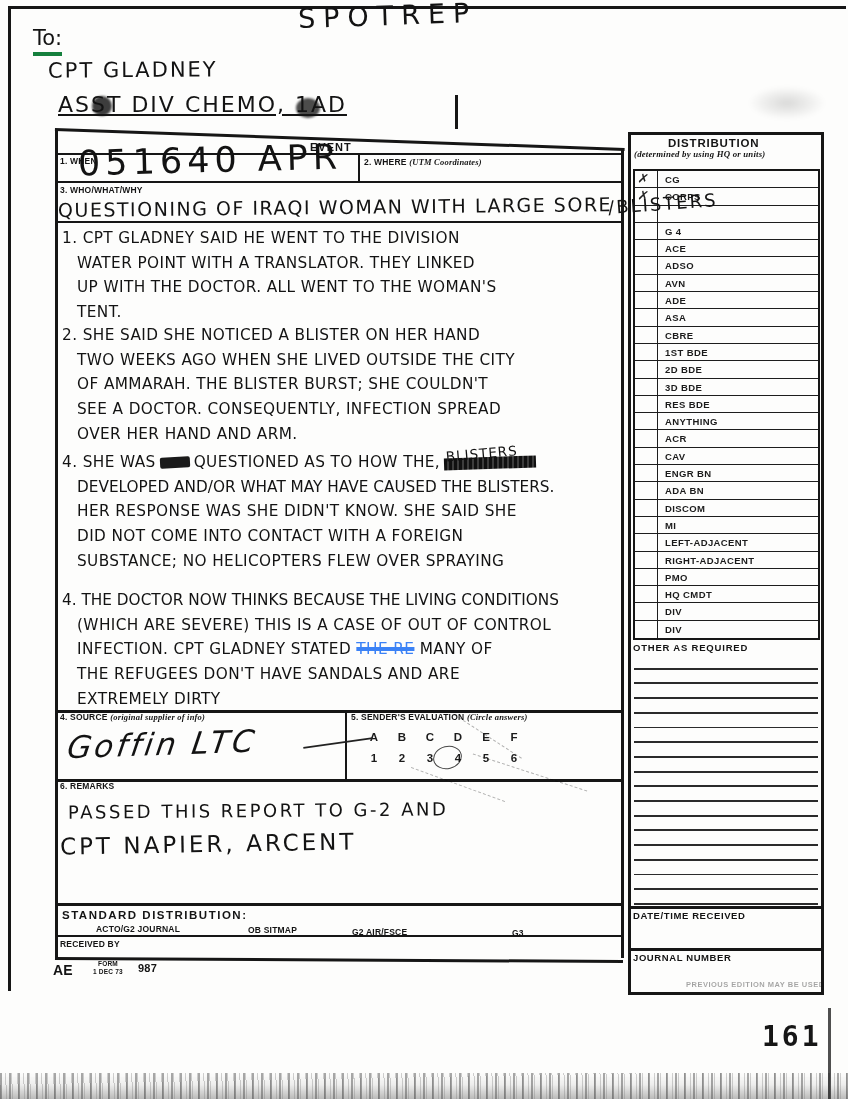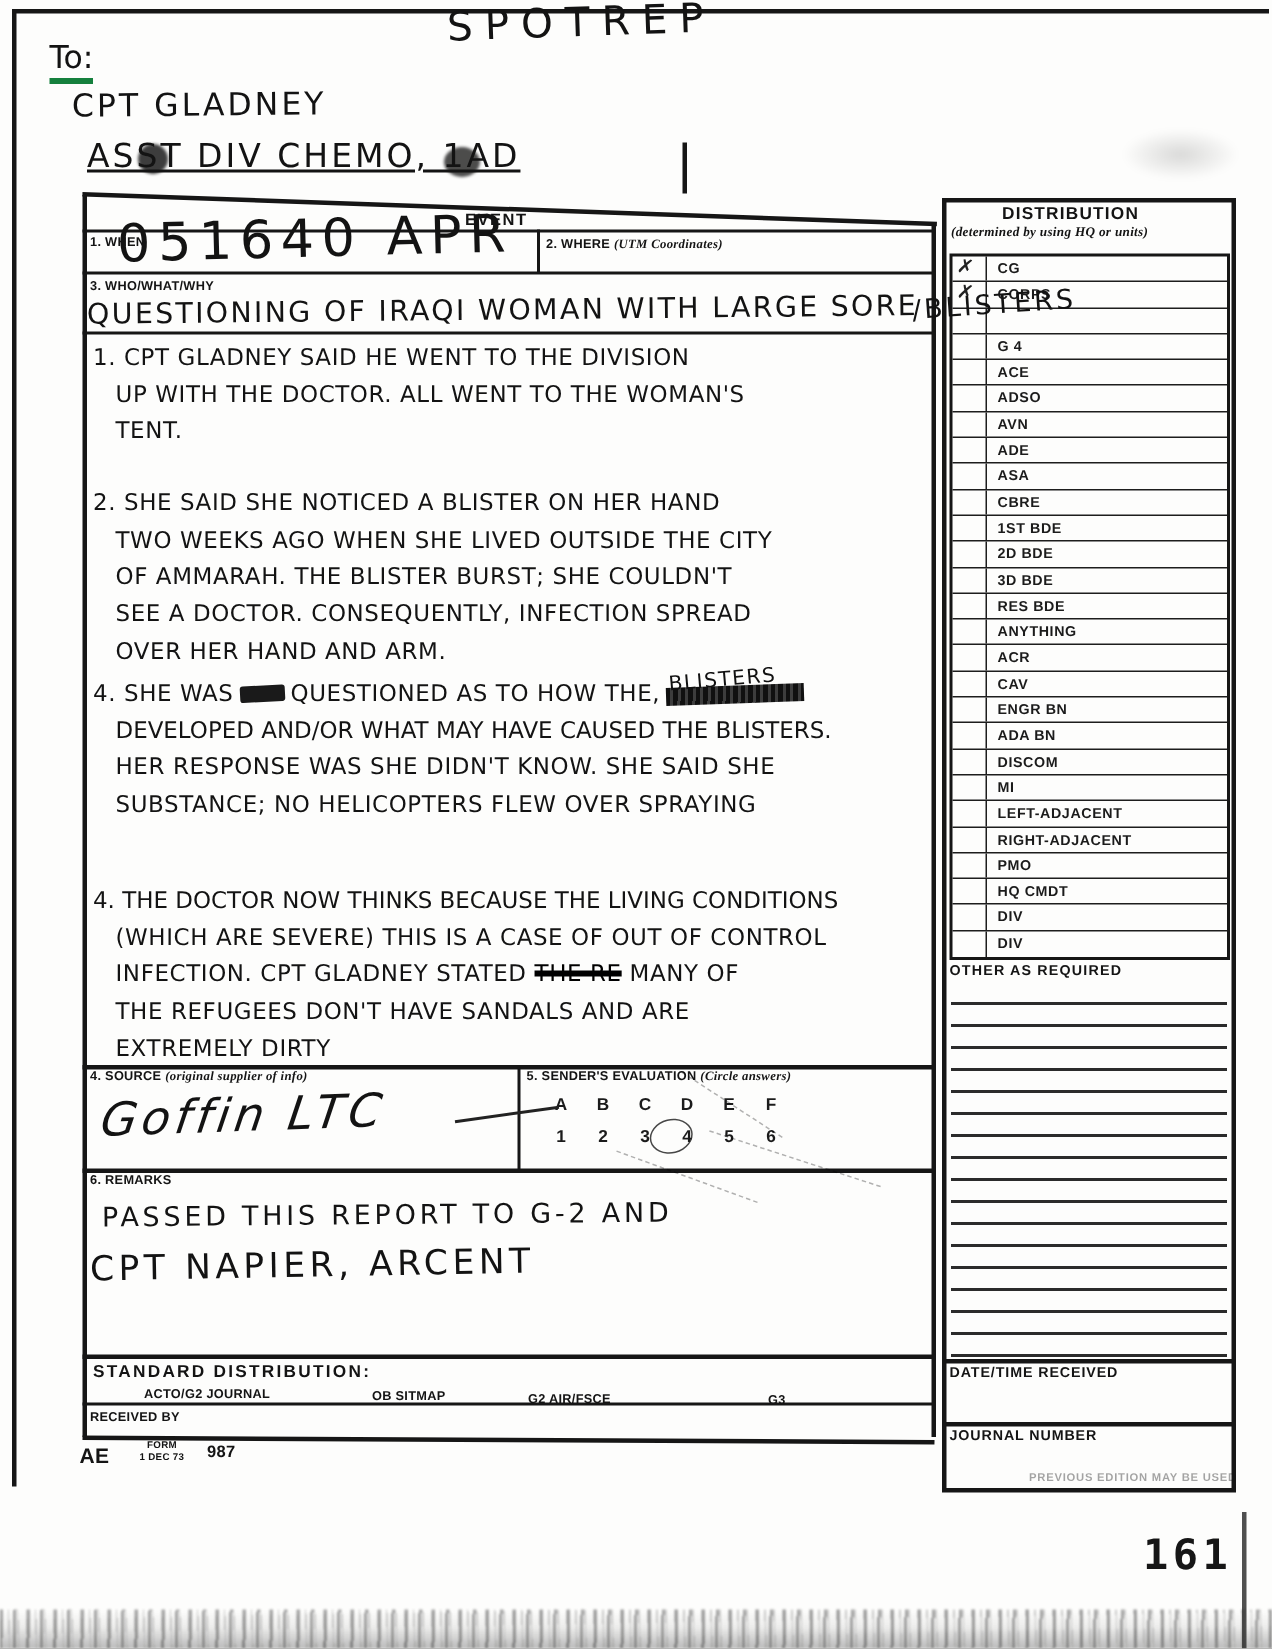--- a/index.html
+++ b/index.html
@@ -14,21 +14,21 @@
   .hw{position:absolute;font-family:"DejaVu Sans",sans-serif;color:#131313;z-index:4;white-space:nowrap;}
   .hwline{white-space:nowrap;}
   .para{position:absolute;z-index:4;font-family:"DejaVu Sans",sans-serif;color:#131313;
         font-size:15.3px;line-height:24.7px;letter-spacing:.4px;}
   .para .cont{padding-left:15px;}
   .blob{display:inline-block;width:30px;height:11px;background:#1a1a1a;border-radius:2px;
         transform:rotate(-3deg);vertical-align:middle;margin:0 4px;}
   .struckblob{display:inline-block;position:relative;width:92px;height:12px;vertical-align:middle;
         background:repeating-linear-gradient(93deg,#101010 0 3px,#3d3d3d 3px 5px);transform:rotate(-2deg);margin-left:4px;}
   .insert-above{position:absolute;top:-16px;left:2px;font-size:13.5px;letter-spacing:1px;color:#111;transform:rotate(-3deg);}
-  .struck-text{text-decoration:line-through;text-decoration-thickness:4px;color:#000000;}
+  .struck-text{text-decoration:line-through;text-decoration-thickness:4px;color:#3b82f6;}
   
   .drow{display:flex;height:17.3px;border-bottom:1.7px solid #1d1d1d;box-sizing:border-box;}
   .cb{width:22px;border-right:1.7px solid #1d1d1d;position:relative;flex:none;}
   .cbmark{position:absolute;left:3px;top:0;font:13px "DejaVu Sans",sans-serif;font-style:normal;
           color:#222;transform:rotate(10deg);}
   .rl{font:bold 9.5px/15px "Liberation Sans",sans-serif;letter-spacing:.4px;padding-left:7px;padding-top:1px;}
   .stroke{position:absolute;background:#222;z-index:5;}
   .faint{position:absolute;border-top:1.5px dashed rgba(0,0,0,.3);z-index:5;}
   .smudge{position:absolute;border-radius:50%;z-index:3;}
   .noise{position:absolute;left:0;bottom:0;width:848px;height:26px;opacity:.8;z-index:6;
@@ -77,38 +77,40 @@
     <span class="note">(UTM Coordinates)</span>
   </div>
   <div class="hw" style="left:78px;top:140px;font-size:35px;letter-spacing:5px;transform:rotate(-1.5deg);">051640 APR</div>
 
   <div class="lbl" style="left:60px;top:186px;">3. WHO/WHAT/WHY</div>
   <div class="hw" style="left:58px;top:196px;font-size:19px;letter-spacing:1.5px;transform:rotate(-.6deg);">QUESTIONING OF IRAQI WOMAN WITH LARGE SORE</div>
   <div class="hw" style="left:608px;top:193px;font-size:18px;letter-spacing:2px;transform:rotate(-4deg);z-index:6;">/BLISTERS</div>
 
   <div class="para" style="left:62px;top:226px;">
     <div class="hwline">1. CPT GLADNEY SAID HE WENT TO THE DIVISION</div>
+    <div class="hwline cont">WATER POINT WITH A TRANSLATOR. THEY LINKED</div>
     <div class="hwline cont">UP WITH THE DOCTOR. ALL WENT TO THE WOMAN'S</div>
     <div class="hwline cont">TENT.</div>
   </div>
 
   <div class="para" style="left:62px;top:323px;">
     <div class="hwline">2. SHE SAID SHE NOTICED A BLISTER ON HER HAND</div>
     <div class="hwline cont">TWO WEEKS AGO WHEN SHE LIVED OUTSIDE THE CITY</div>
     <div class="hwline cont">OF AMMARAH. THE BLISTER BURST; SHE COULDN'T</div>
     <div class="hwline cont">SEE A DOCTOR. CONSEQUENTLY, INFECTION SPREAD</div>
     <div class="hwline cont">OVER HER HAND AND ARM.</div>
   </div>
 
   <div class="para" style="left:62px;top:450px;">
     <div class="hwline">
       <span>4. SHE WAS</span><span class="blob"></span><span>QUESTIONED AS TO HOW THE,</span><span class="struckblob"><span class="insert-above">BLISTERS</span></span>
     </div>
     <div class="hwline cont" style="letter-spacing:0;">DEVELOPED AND/OR WHAT MAY HAVE CAUSED THE BLISTERS.</div>
     <div class="hwline cont">HER RESPONSE WAS SHE DIDN'T KNOW. SHE SAID SHE</div>
+    <div class="hwline cont">DID NOT COME INTO CONTACT WITH A FOREIGN</div>
     <div class="hwline cont">SUBSTANCE; NO HELICOPTERS FLEW OVER SPRAYING</div>
   </div>
 
   <div class="para" style="left:62px;top:588px;">
     <div class="hwline" style="letter-spacing:0;">4. THE DOCTOR NOW THINKS BECAUSE THE LIVING CONDITIONS</div>
     <div class="hwline cont">(WHICH ARE SEVERE) THIS IS A CASE OF OUT OF CONTROL</div>
     <div class="hwline cont">
       <span>INFECTION. CPT GLADNEY STATED</span>
       <span class="struck-text">THE RE</span>
       <span>MANY OF</span>

